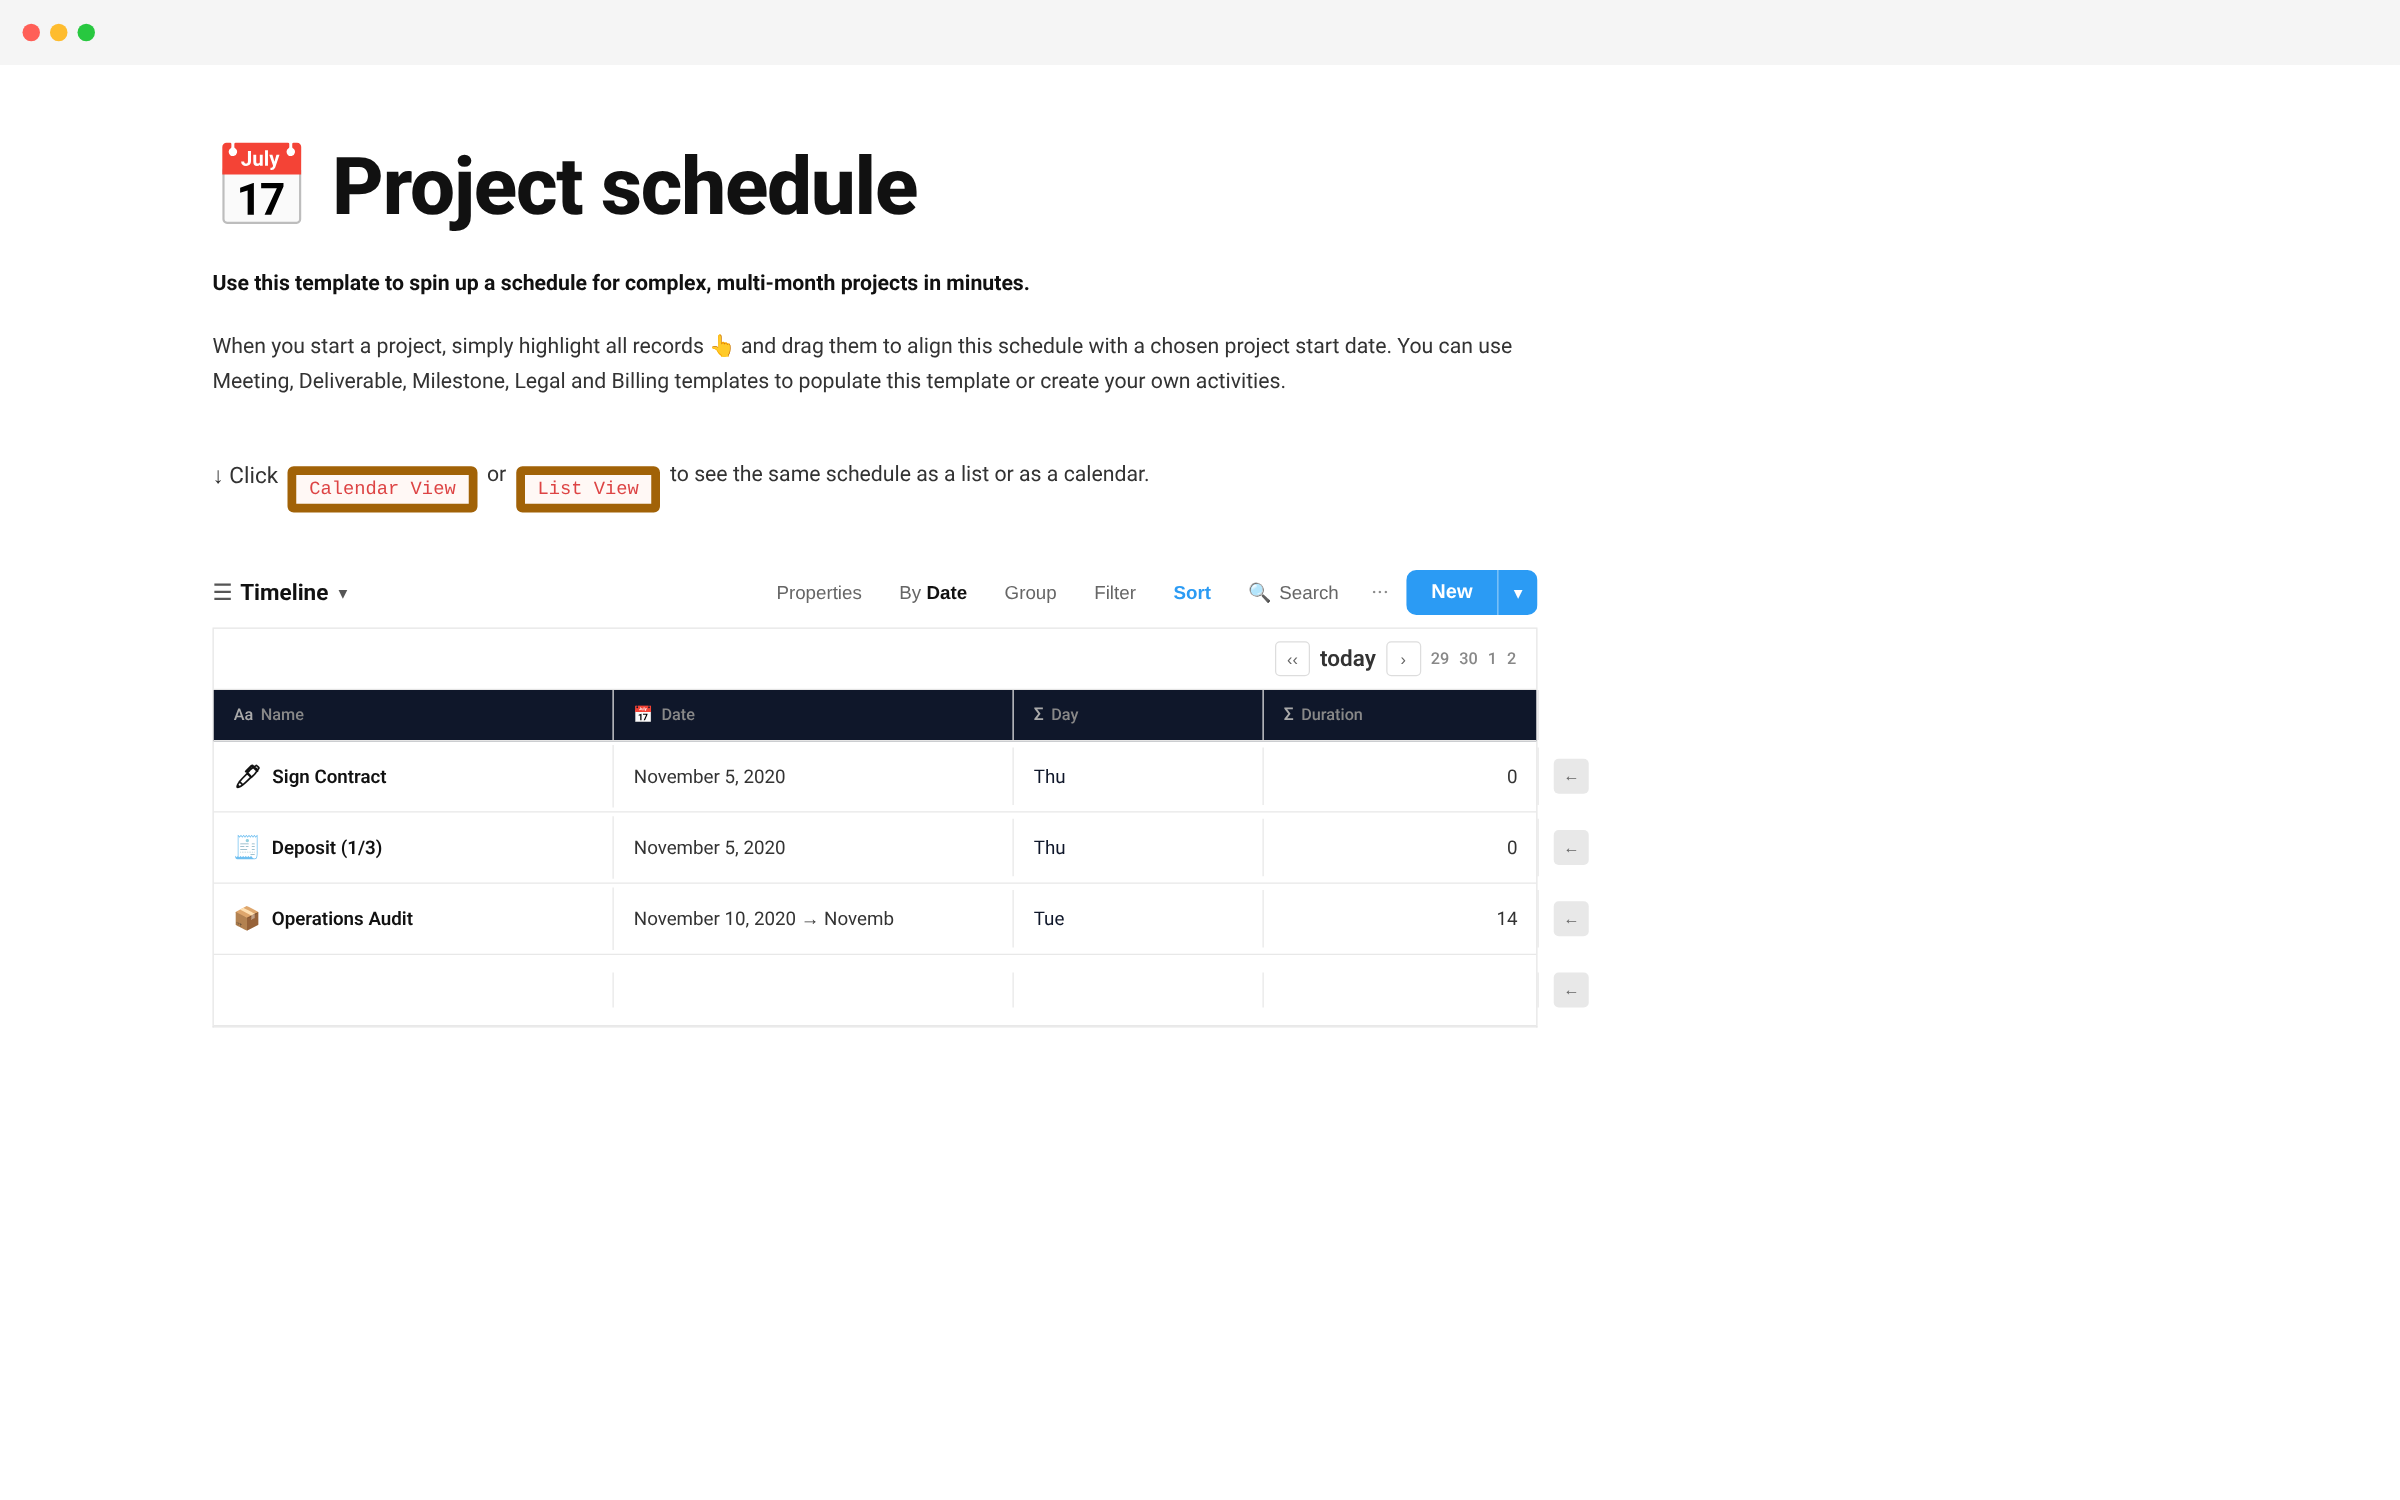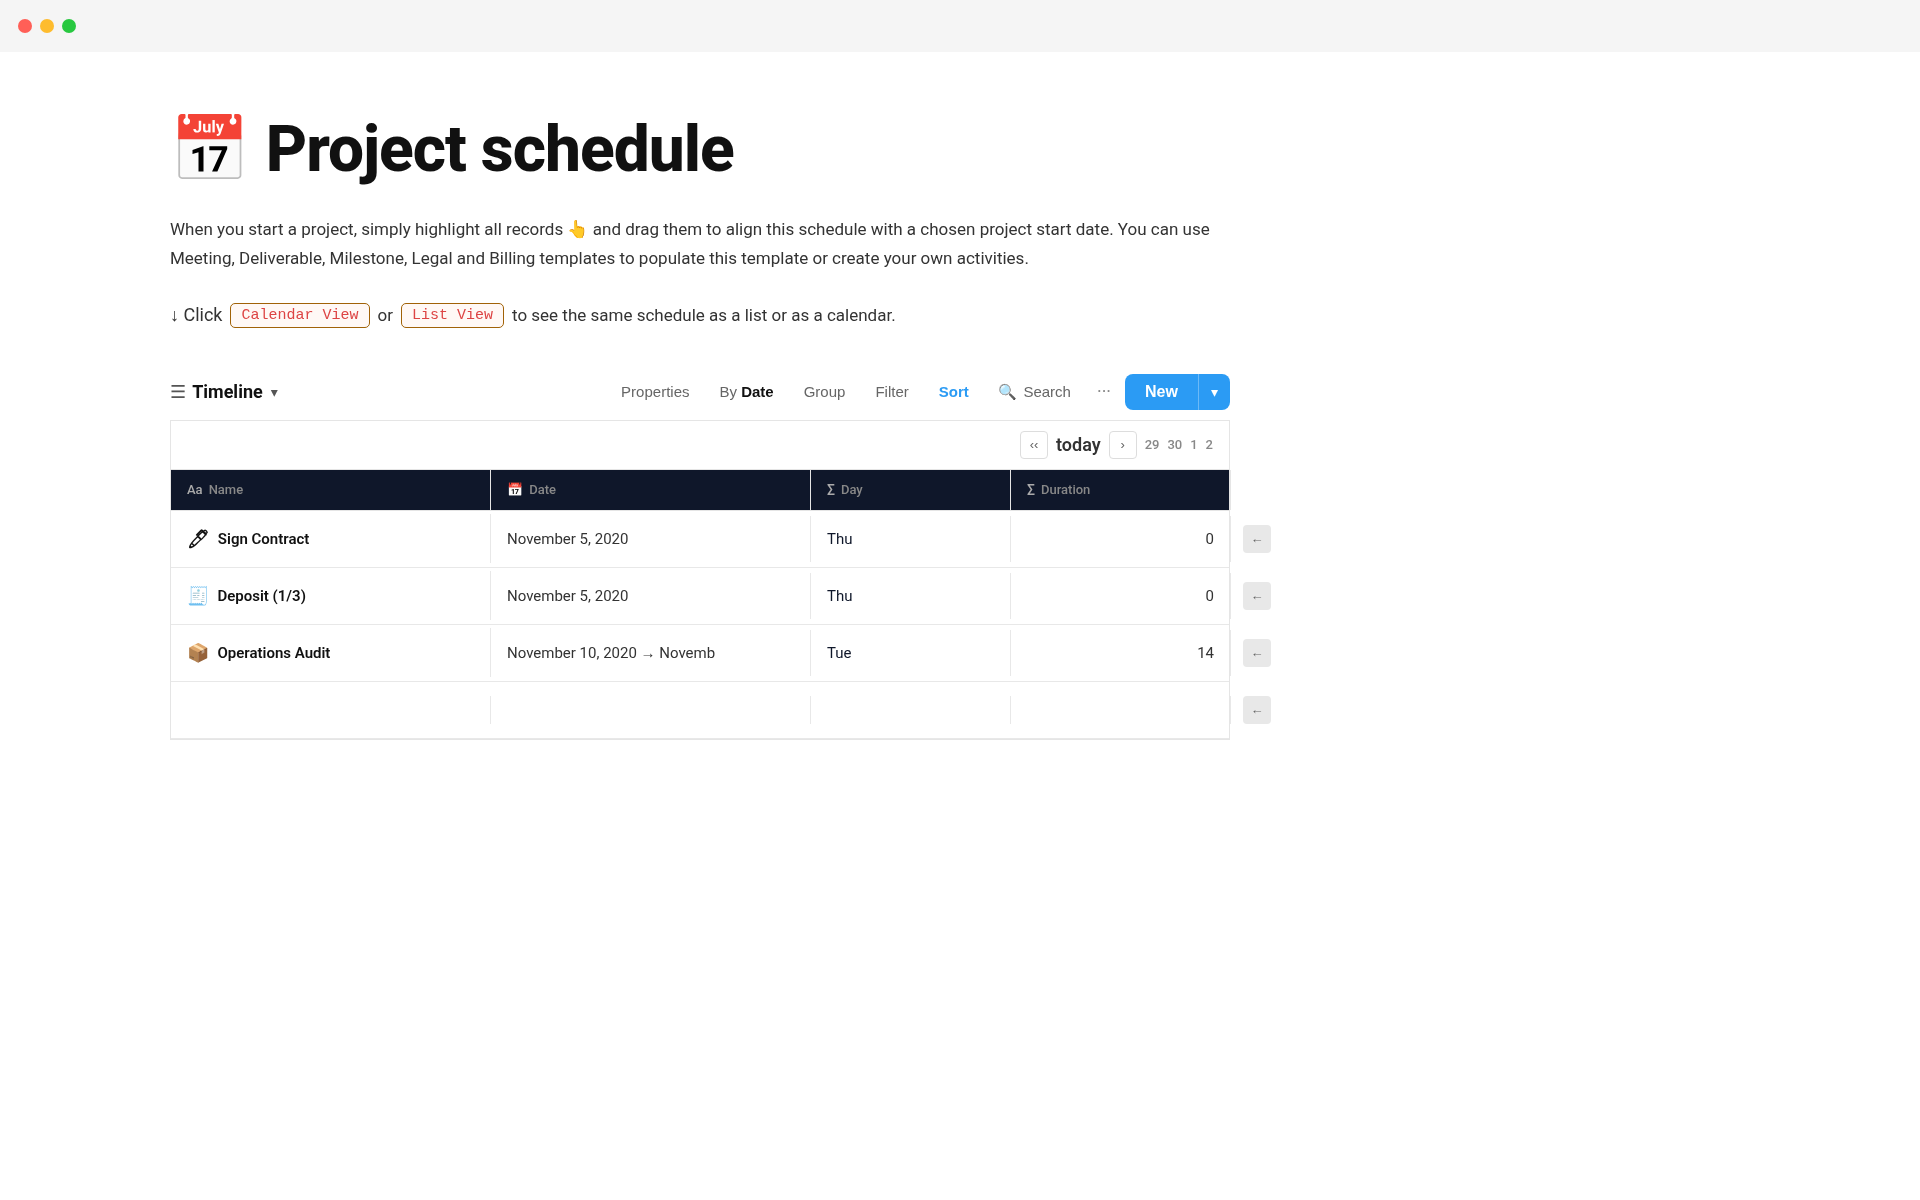--- a/index.html
+++ b/index.html
@@ -85,23 +85,24 @@
     .arrow-down {
       font-size: 18px;
       color: #333;
     }
 
     .code-tag {
       font-family: 'Courier New', monospace;
       font-size: 15px;
       padding: 3px 10px;
       border-radius: 5px;
-      border: 1px solid #a16207;
+      border: 7px solid #a16207;
       background: #fff8f5;
       color: #d44;
+      margin-top: 23px;
     }
 
     
     .toolbar {
       display: flex;
       align-items: center;
       gap: 0;
       padding: 10px 0;
       border-bottom: 1.5px solid #e5e5e5;
       margin-bottom: 0;
@@ -347,20 +348,21 @@
   <span class="traffic-light tl-green"></span>
 </div>
 
 <div class="content">
 
   <div class="page-header">
     <span class="page-icon">📅</span>
     <h1 class="page-title">Project schedule</h1>
   </div>
 
+  <p class="description-bold">Use this template to spin up a schedule for complex, multi-month projects in minutes.</p>
 
   <p class="description-body">When you start a project, simply highlight all records 👆 and drag them to align this schedule with a chosen project start date. You can use Meeting, Deliverable, Milestone, Legal and Billing templates to populate this template or create your own activities.</p>
 
   <div class="instruction-line">
     <span class="arrow-down">↓ Click</span>
     <span class="code-tag">Calendar View</span>
     <span> or </span>
     <span class="code-tag">List View</span>
     <span> to see the same schedule as a list or as a calendar.</span>
   </div>

